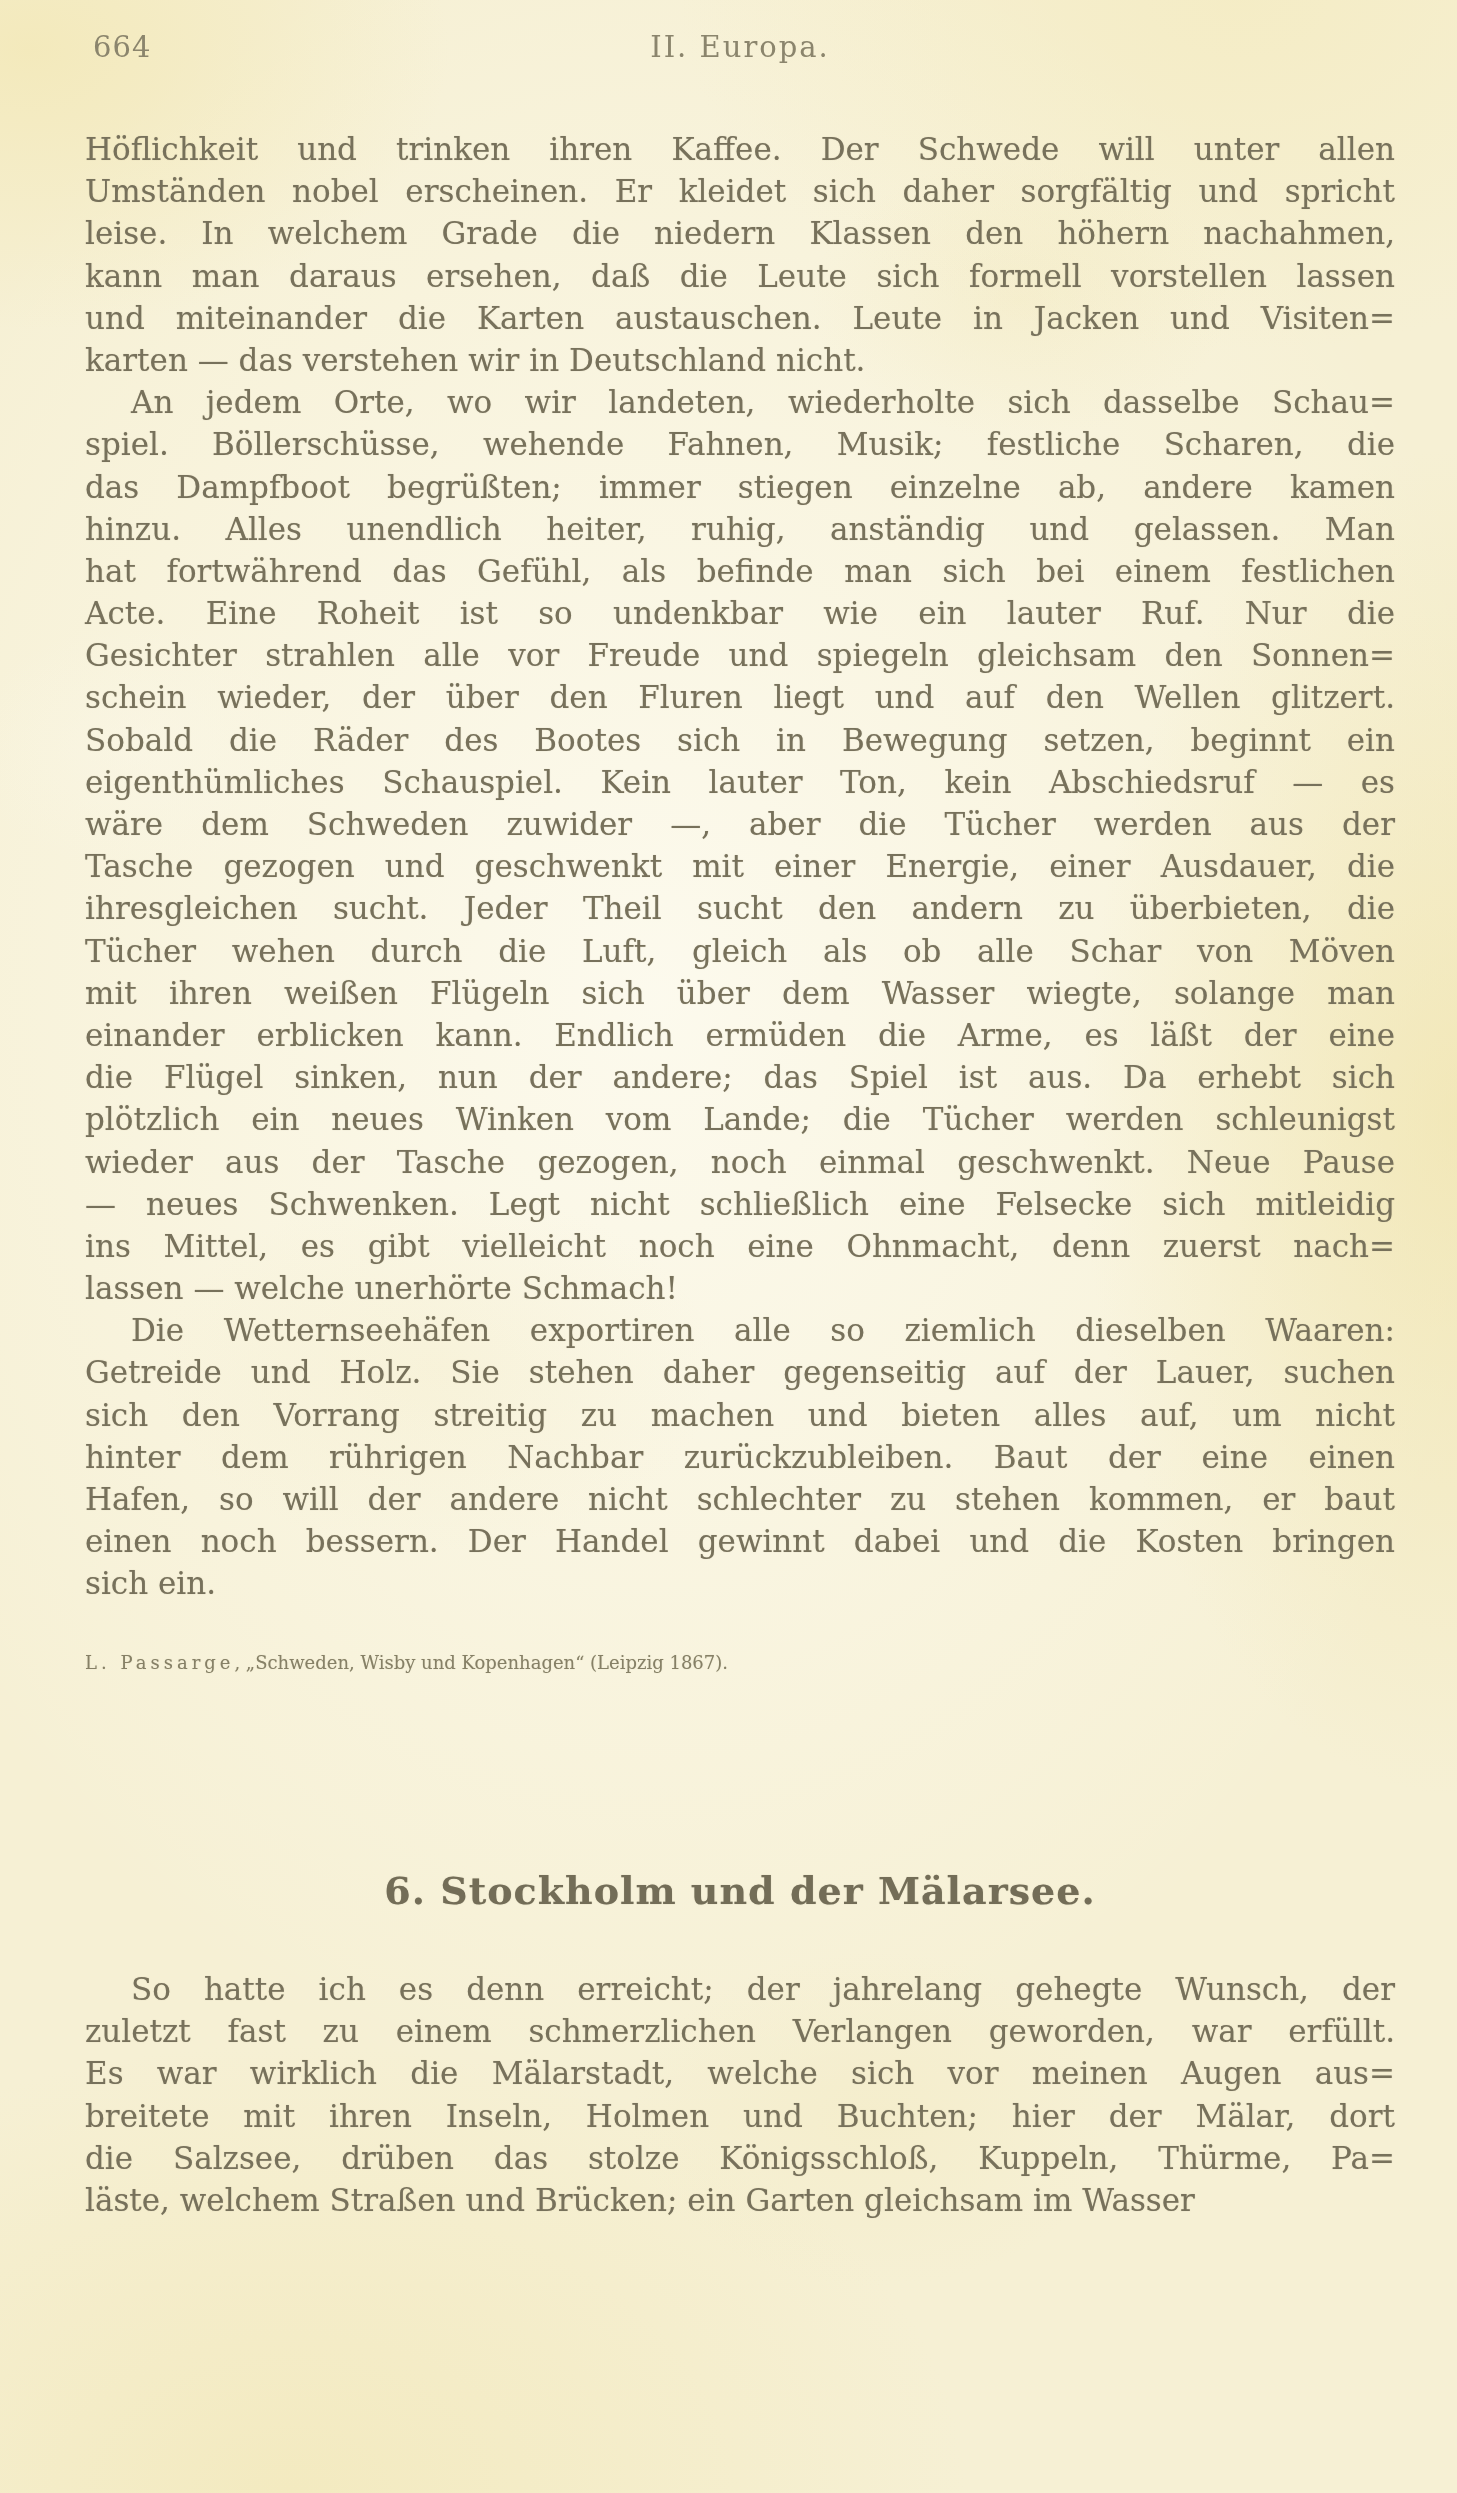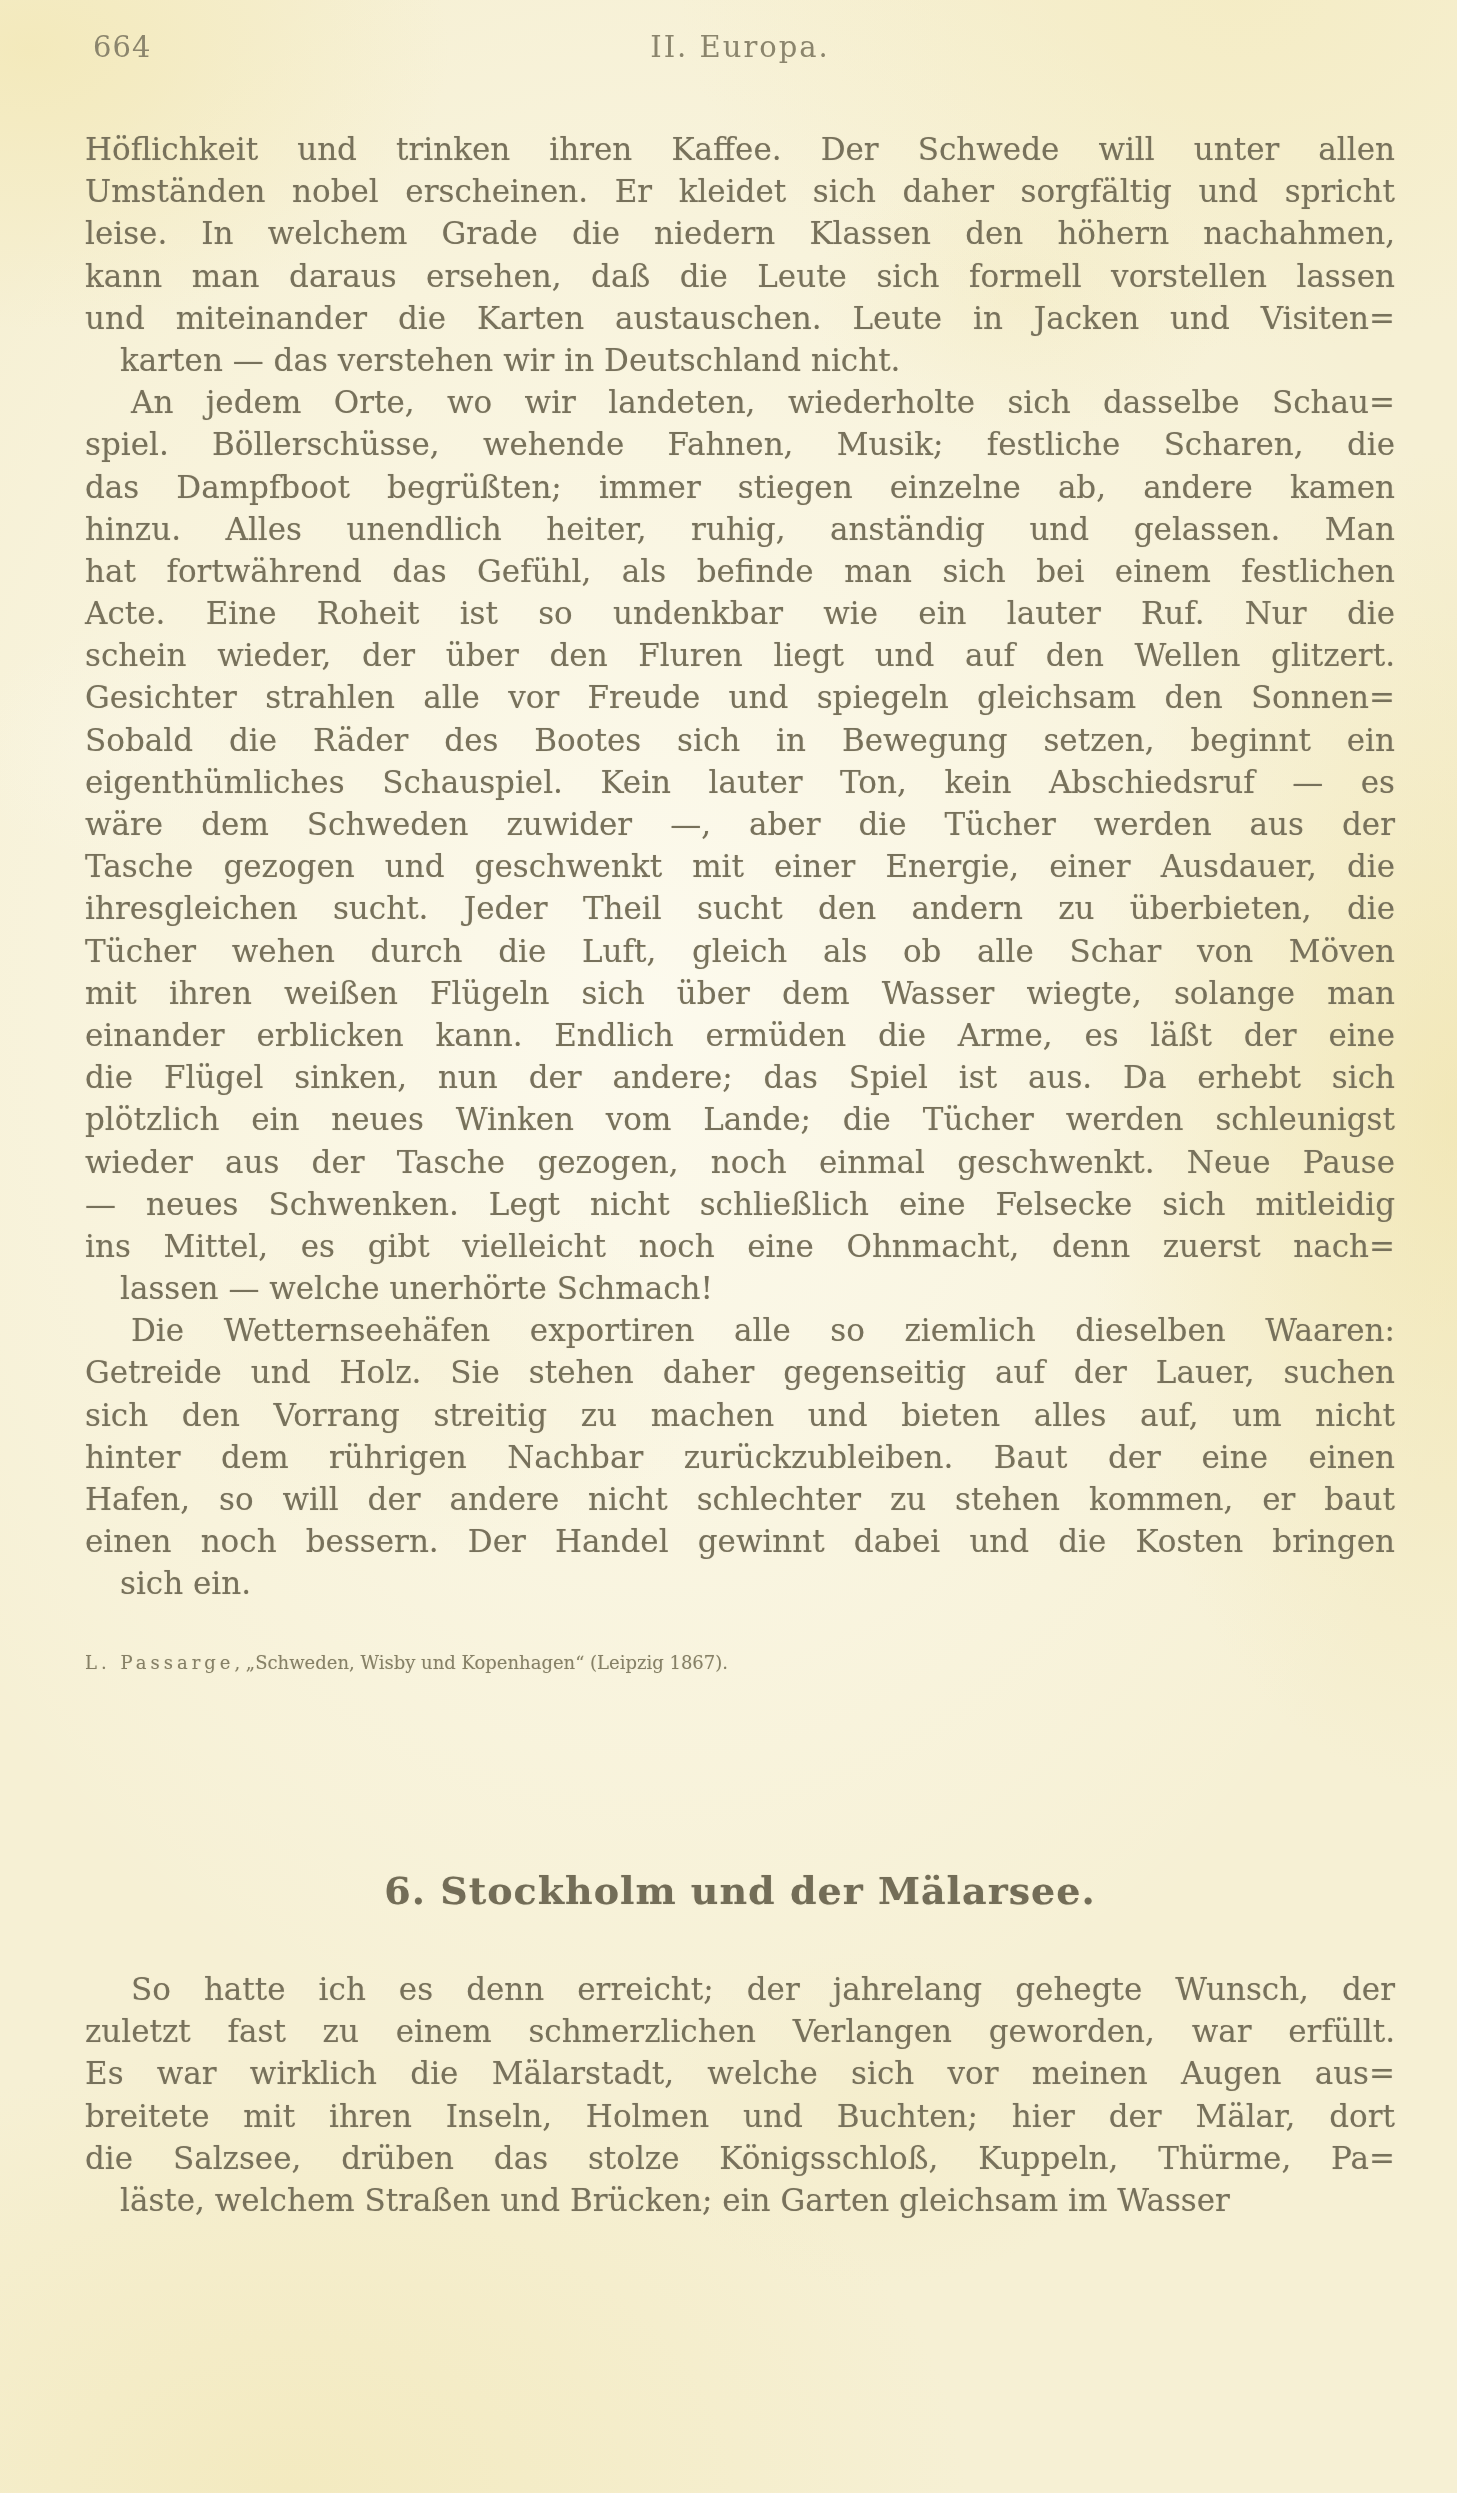--- a/index.html
+++ b/index.html
@@ -35,21 +35,21 @@
     position:absolute;left:85px;width:1310px;
     font-size:31px;color:#77715b;
     text-shadow:0 0 1px rgba(122,114,90,0.35);
   }
   .body-1{top:128px;}
   .body-2{top:1968px;}
   .line{
     height:42.2px;line-height:42.2px;white-space:normal;
     text-align:justify;text-align-last:justify;
   }
-  .line.last{text-align:left;text-align-last:left;margin-left:35px;}
+  .line.last{text-align:left;text-align-last:left;}
   .line.indent{text-indent:46px;}
   .citation{
     position:absolute;left:85px;width:1310px;top:1652px;
     text-align:left;font-size:18px;color:#868066;
     text-shadow:0 0 1px rgba(130,122,98,0.3);
   }
   .citation .author{letter-spacing:4px;}
   .section-heading{
     position:absolute;left:85px;width:1310px;top:1868px;
     text-align:center;font-size:38px;font-weight:600;
@@ -77,22 +77,22 @@
         <div class="line">und miteinander die Karten austauschen. Leute in Jacken und Visiten=</div>
         <div class="line last">karten — das verstehen wir in Deutschland nicht.</div>
       </div>
       <div class="para">
         <div class="line indent">An jedem Orte, wo wir landeten, wiederholte sich dasselbe Schau=</div>
         <div class="line">spiel. Böllerschüsse, wehende Fahnen, Musik; festliche Scharen, die</div>
         <div class="line">das Dampfboot begrüßten; immer stiegen einzelne ab, andere kamen</div>
         <div class="line">hinzu. Alles unendlich heiter, ruhig, anständig und gelassen. Man</div>
         <div class="line">hat fortwährend das Gefühl, als befinde man sich bei einem festlichen</div>
         <div class="line">Acte. Eine Roheit ist so undenkbar wie ein lauter Ruf. Nur die</div>
+        <div class="line">Gesichter strahlen alle vor Freude und spiegeln gleichsam den Sonnen=</div>
         <div class="line">schein wieder, der über den Fluren liegt und auf den Wellen glitzert.</div>
-        <div class="line">Gesichter strahlen alle vor Freude und spiegeln gleichsam den Sonnen=</div>
         <div class="line">Sobald die Räder des Bootes sich in Bewegung setzen, beginnt ein</div>
         <div class="line">eigenthümliches Schauspiel. Kein lauter Ton, kein Abschiedsruf — es</div>
         <div class="line">wäre dem Schweden zuwider —, aber die Tücher werden aus der</div>
         <div class="line">Tasche gezogen und geschwenkt mit einer Energie, einer Ausdauer, die</div>
         <div class="line">ihresgleichen sucht. Jeder Theil sucht den andern zu überbieten, die</div>
         <div class="line">Tücher wehen durch die Luft, gleich als ob alle Schar von Möven</div>
         <div class="line">mit ihren weißen Flügeln sich über dem Wasser wiegte, solange man</div>
         <div class="line">einander erblicken kann. Endlich ermüden die Arme, es läßt der eine</div>
         <div class="line">die Flügel sinken, nun der andere; das Spiel ist aus. Da erhebt sich</div>
         <div class="line">plötzlich ein neues Winken vom Lande; die Tücher werden schleunigst</div>

